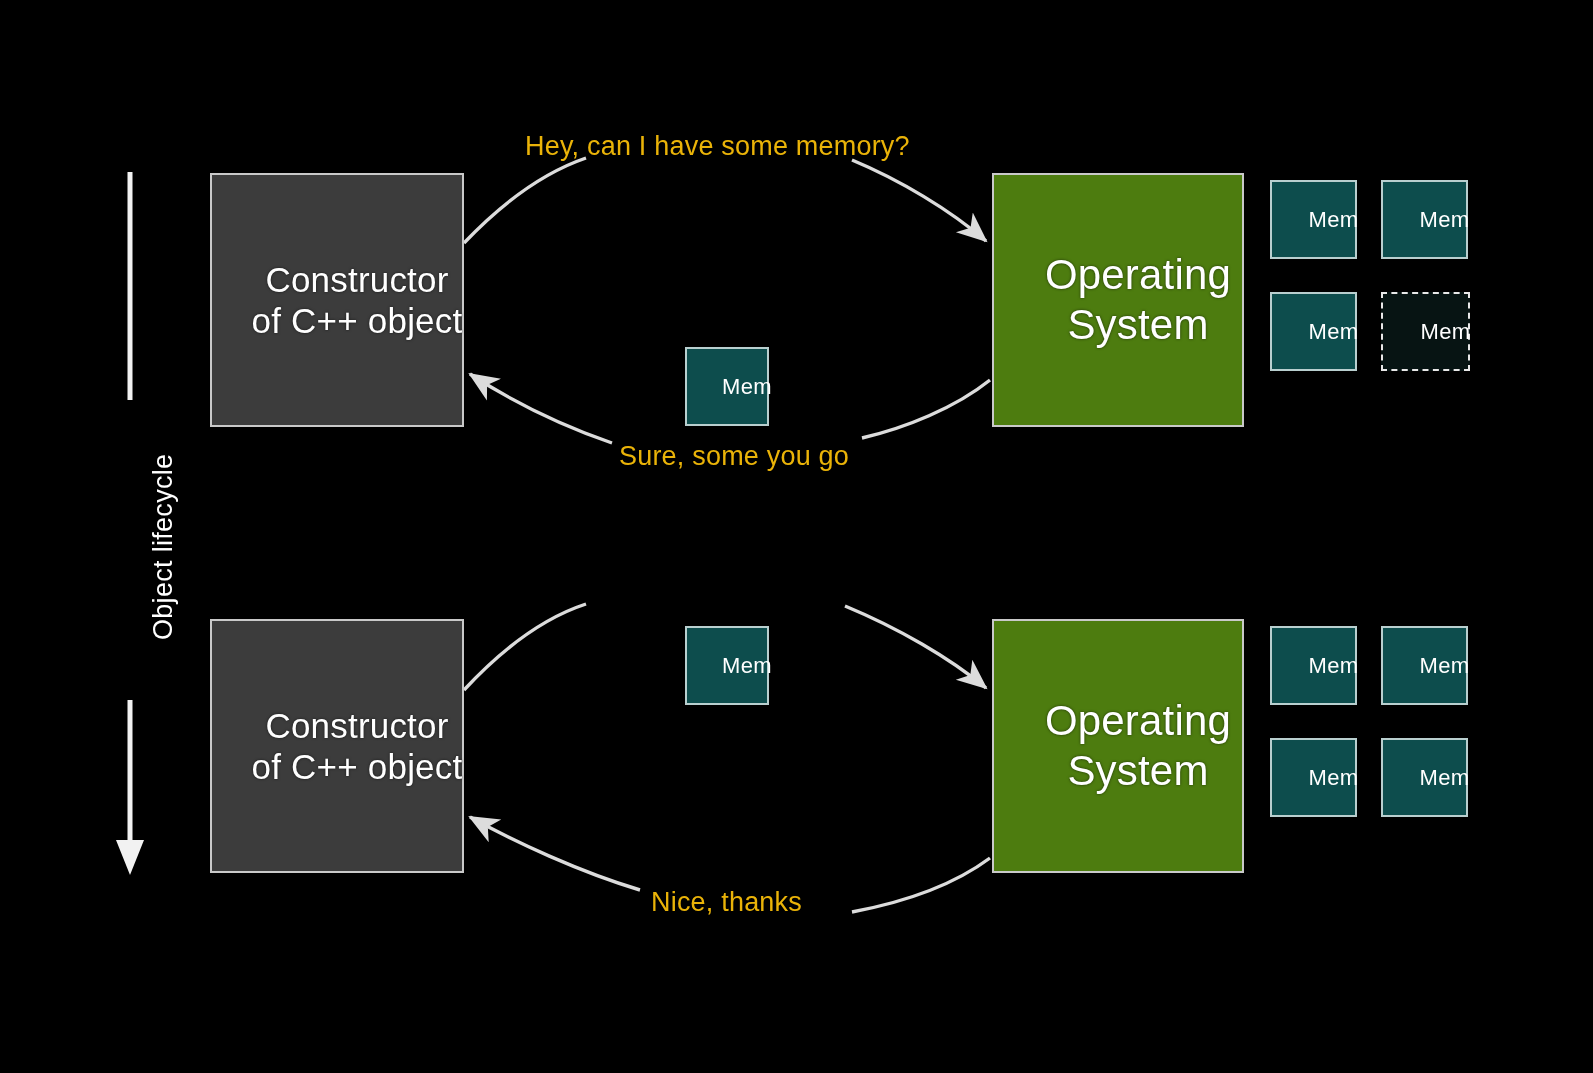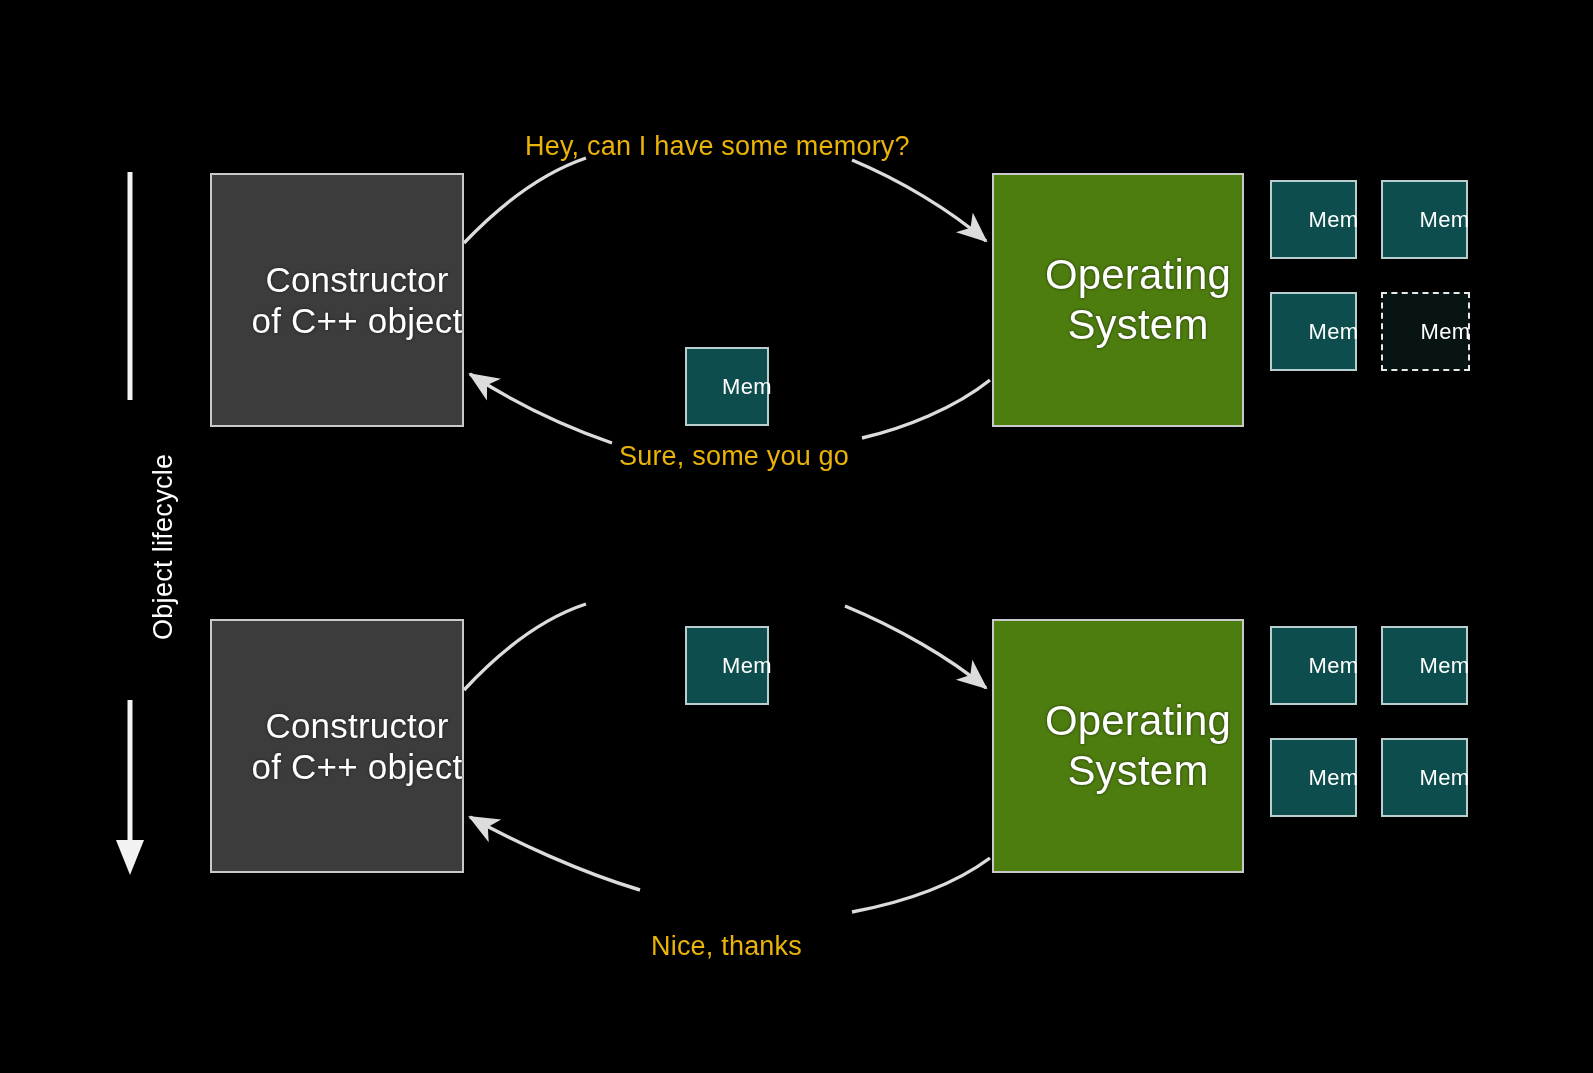--- a/index.html
+++ b/index.html
@@ -185,21 +185,21 @@
   </div>
 
   <div class="node actor actor-os" style="left:992px; top:619px; width:252px; height:254px;">
     <span class="lines">
       <span class="l1">Operating</span>
       <span class="l2">System</span>
     </span>
   </div>
 
 
-  <div class="caption" style="left:651px; top:887px;margin-top:44px;">Nice, thanks</div>
+  <div class="caption" style="left:651px; top:887px;">Nice, thanks</div>
 
   <div class="node mem" style="left:685px; top:626px; width:84px; height:79px;">
     <span>Mem</span>
   </div>
 
   <div class="node mem" style="left:1270px; top:626px; width:87px; height:79px;">
     <span>Mem</span>
   </div>
   <div class="node mem" style="left:1381px; top:626px; width:87px; height:79px;">
     <span>Mem</span>

